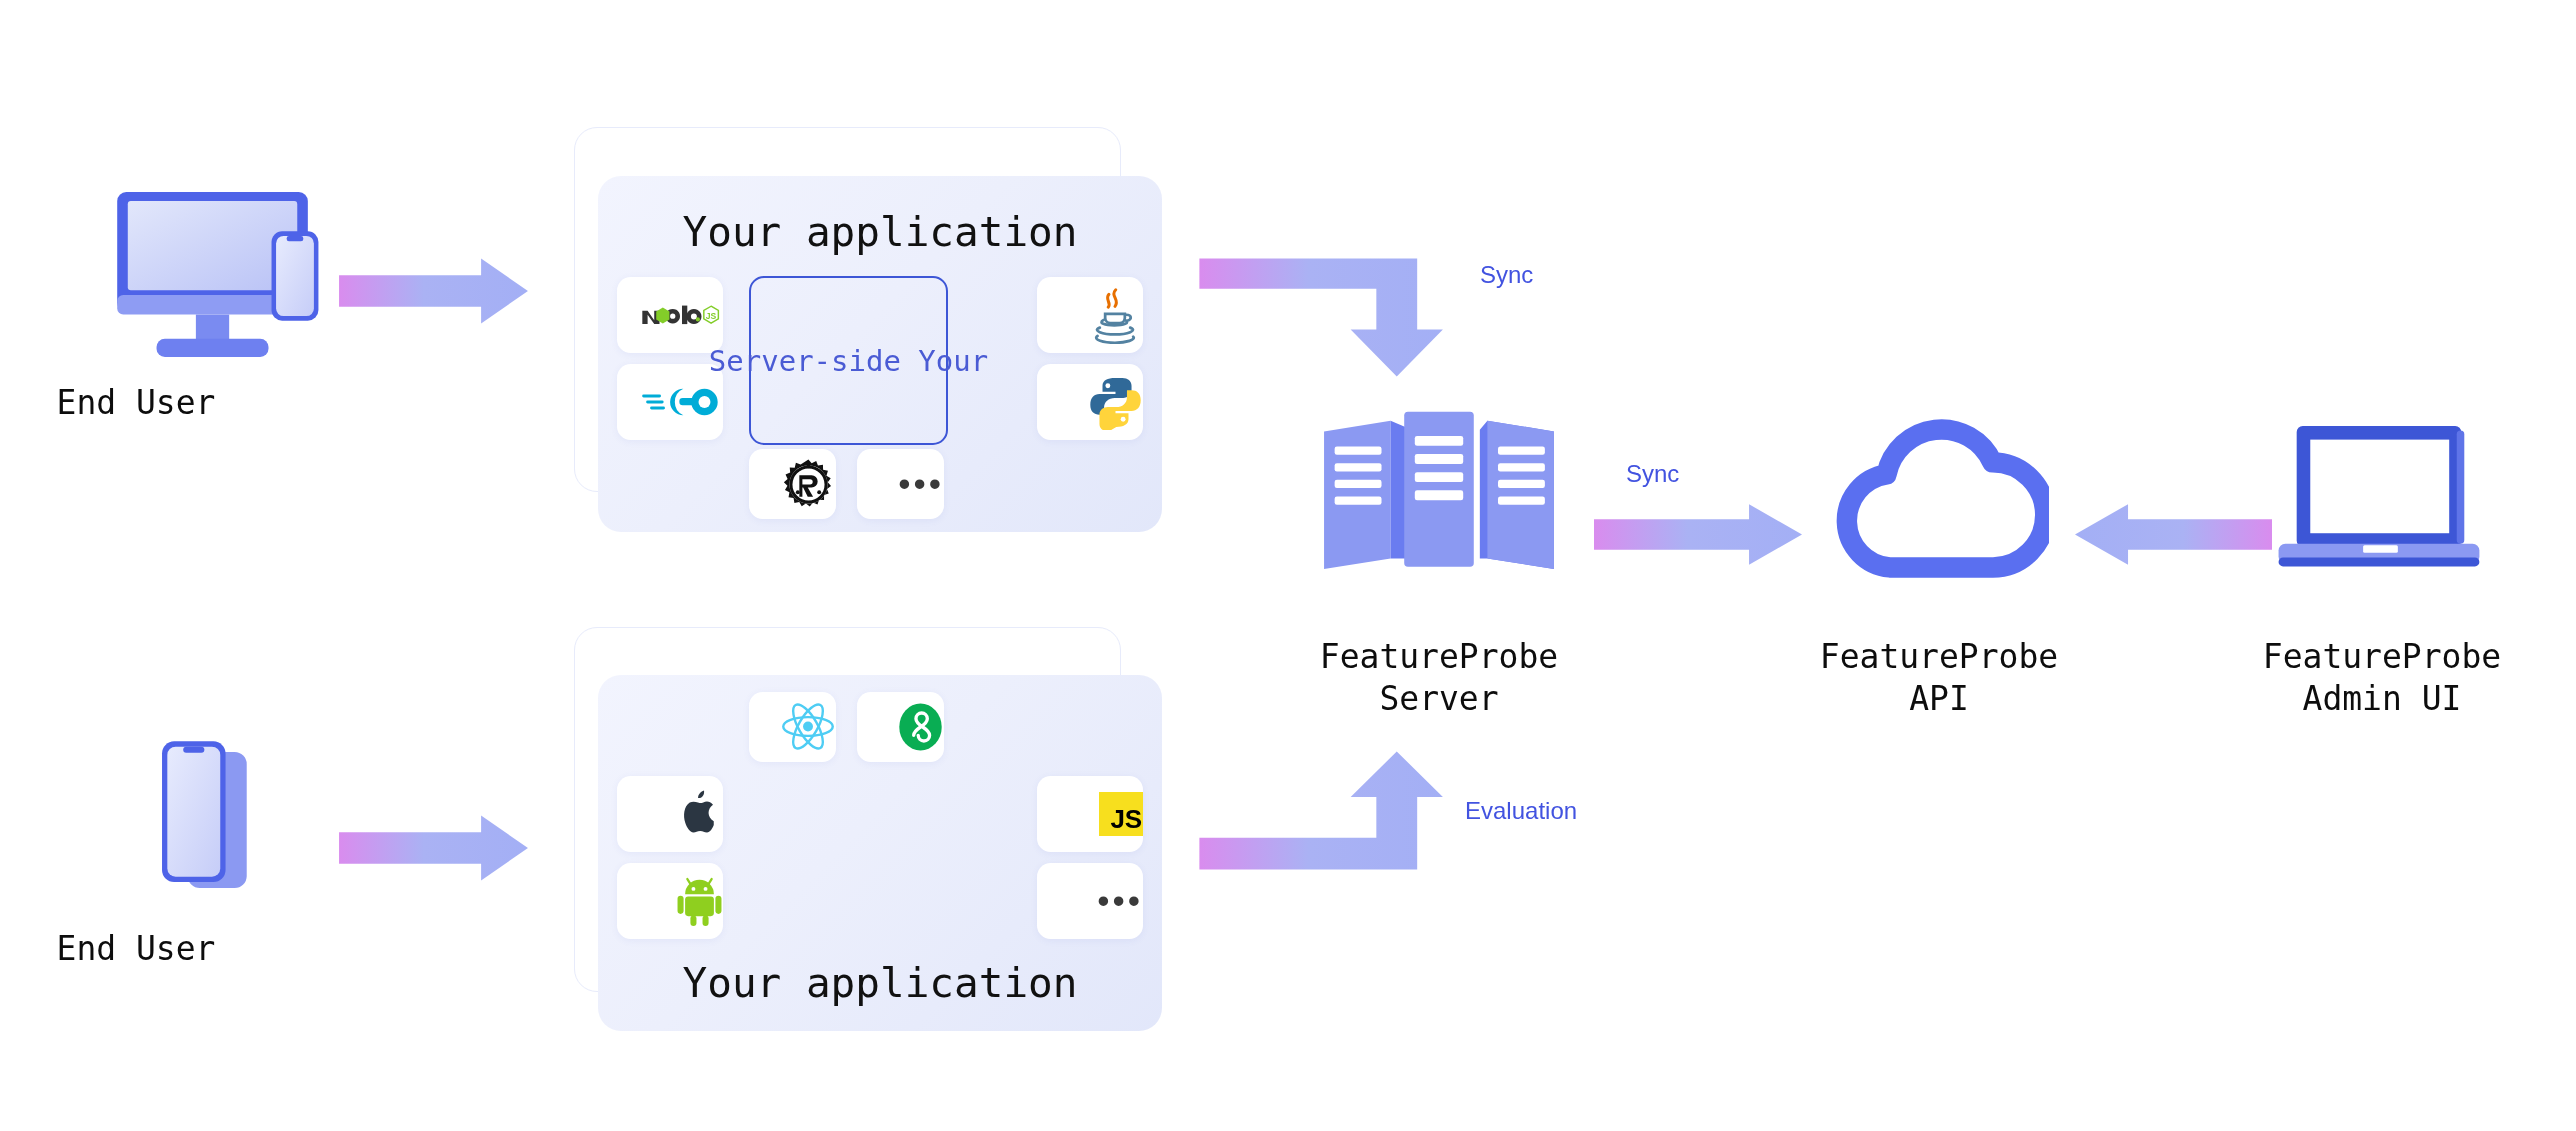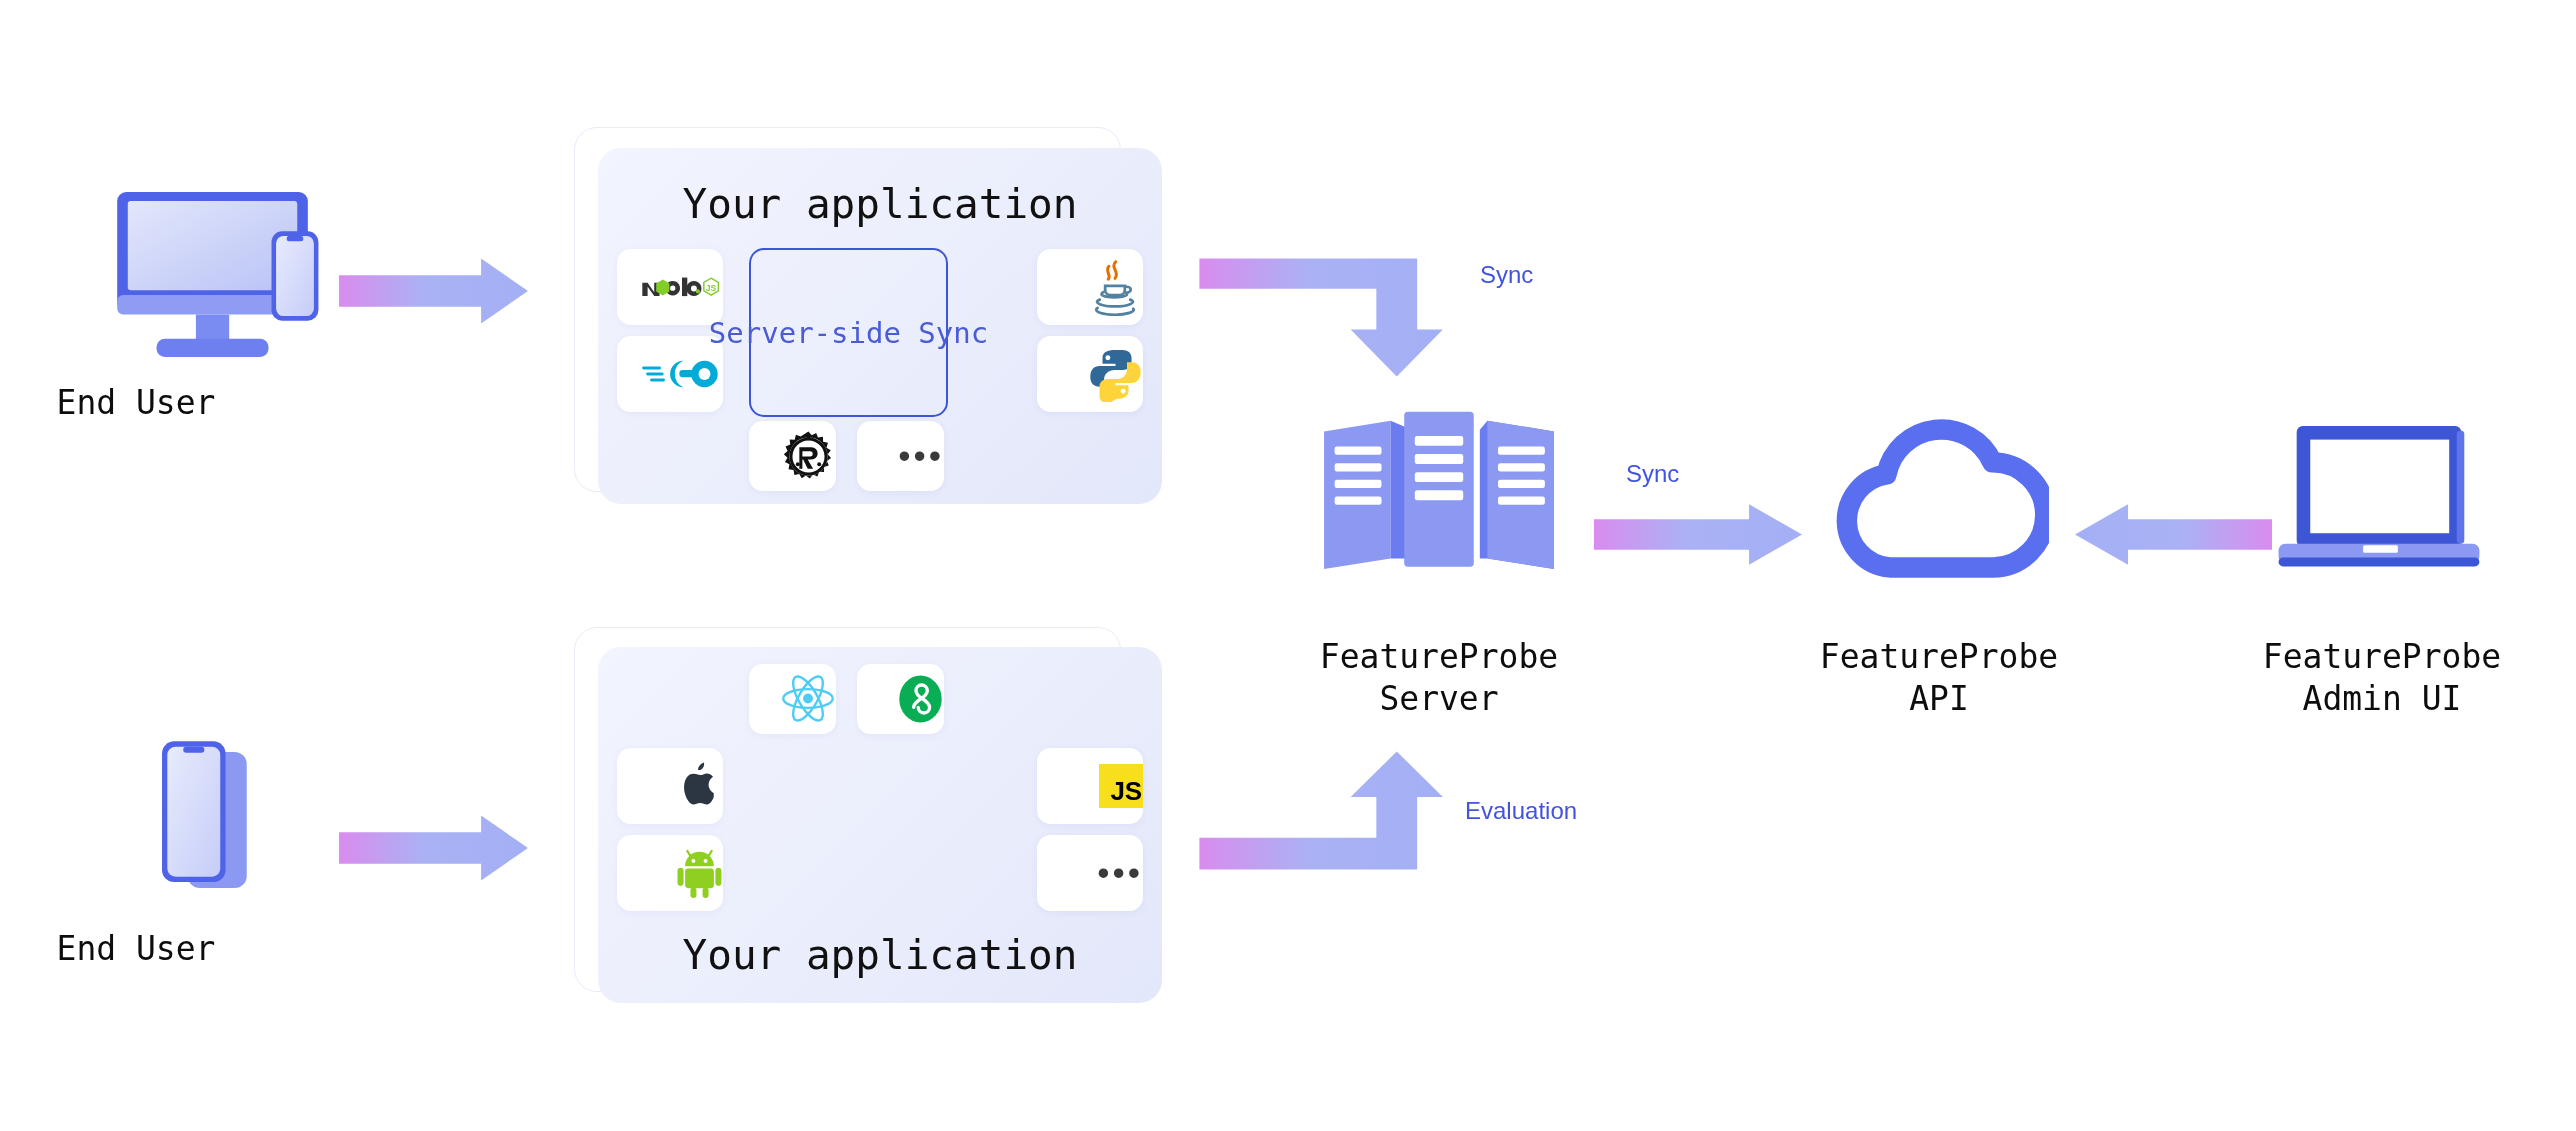--- a/index.html
+++ b/index.html
@@ -54,20 +54,21 @@
 
   
   .app-ghost{
     border:1.5px solid #e7ebfb;
     border-radius:23px;
     background:#ffffff;
   }
   .app-card{
     border-radius:23px;
     background:linear-gradient(135deg,#f2f4fe 0%,#eceffc 45%,#e2e7fa 100%);
+    margin-top:28px;
   }
   .tile{
     position:absolute;
     background:#ffffff;
     border-radius:13.6px;
     box-shadow:0 1.5px 7.6px rgba(90,105,200,0.07);
     display:flex;
     align-items:center;
     justify-content:flex-end;
   }
@@ -225,21 +226,21 @@
           <circle cx="50" cy="46" r="2.6" fill="#111111"></circle>
         </svg>
       </span>
     </div>
 
     <div class="tile" style="left:259px;top:273px;width:87px;height:70px;">
       <span class="dots">•••</span>
     </div>
 
     <div class="sdk-core" style="left:151px;top:100px;width:195px;height:165px;">
-      <span class="sdk-core-label">Server-side Sync</span>
+      <span class="sdk-core-label">Server-side Your</span>
     </div>
   </div>
 
   <div class="abs" style="left:159px;top:738px;width:121px;height:167px;">
     <svg width="121" height="167" viewBox="0 0 160 220">
       <rect x="38" y="18" width="78" height="180" rx="16" fill="#8b99f2"></rect>
       <rect x="4" y="4" width="84" height="186" rx="16" fill="#4e63e8"></rect>
       <rect x="11" y="11" width="70" height="172" rx="11" fill="url(#gPhone)"></rect>
       <rect x="32" y="11" width="28" height="8" rx="4" fill="#4e63e8"></rect>
     </svg>

